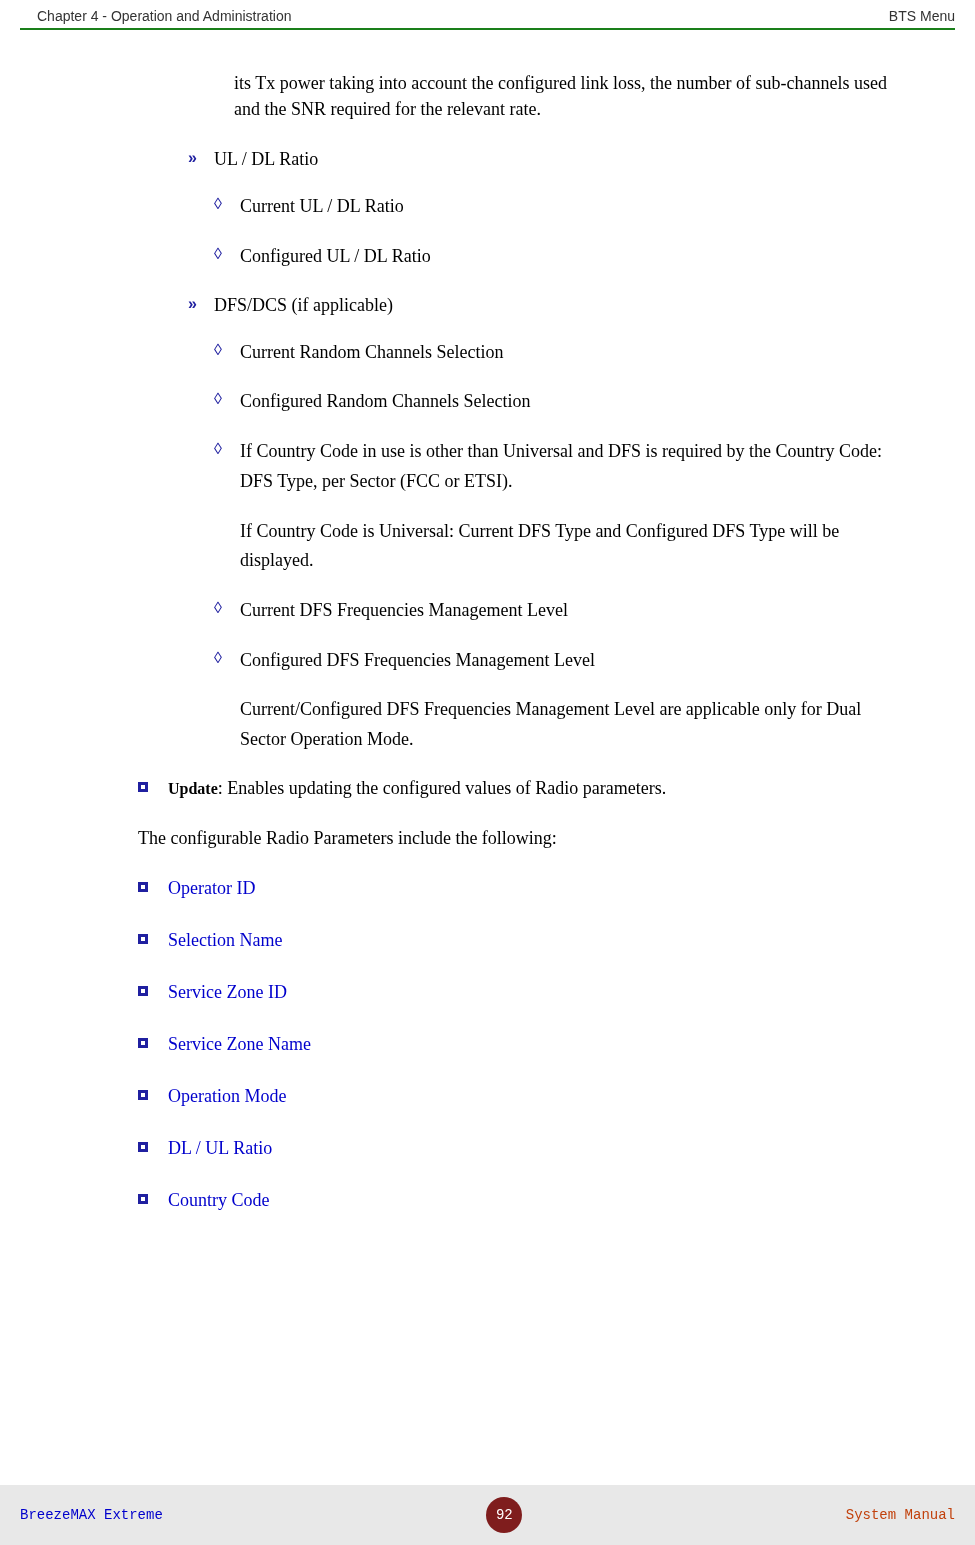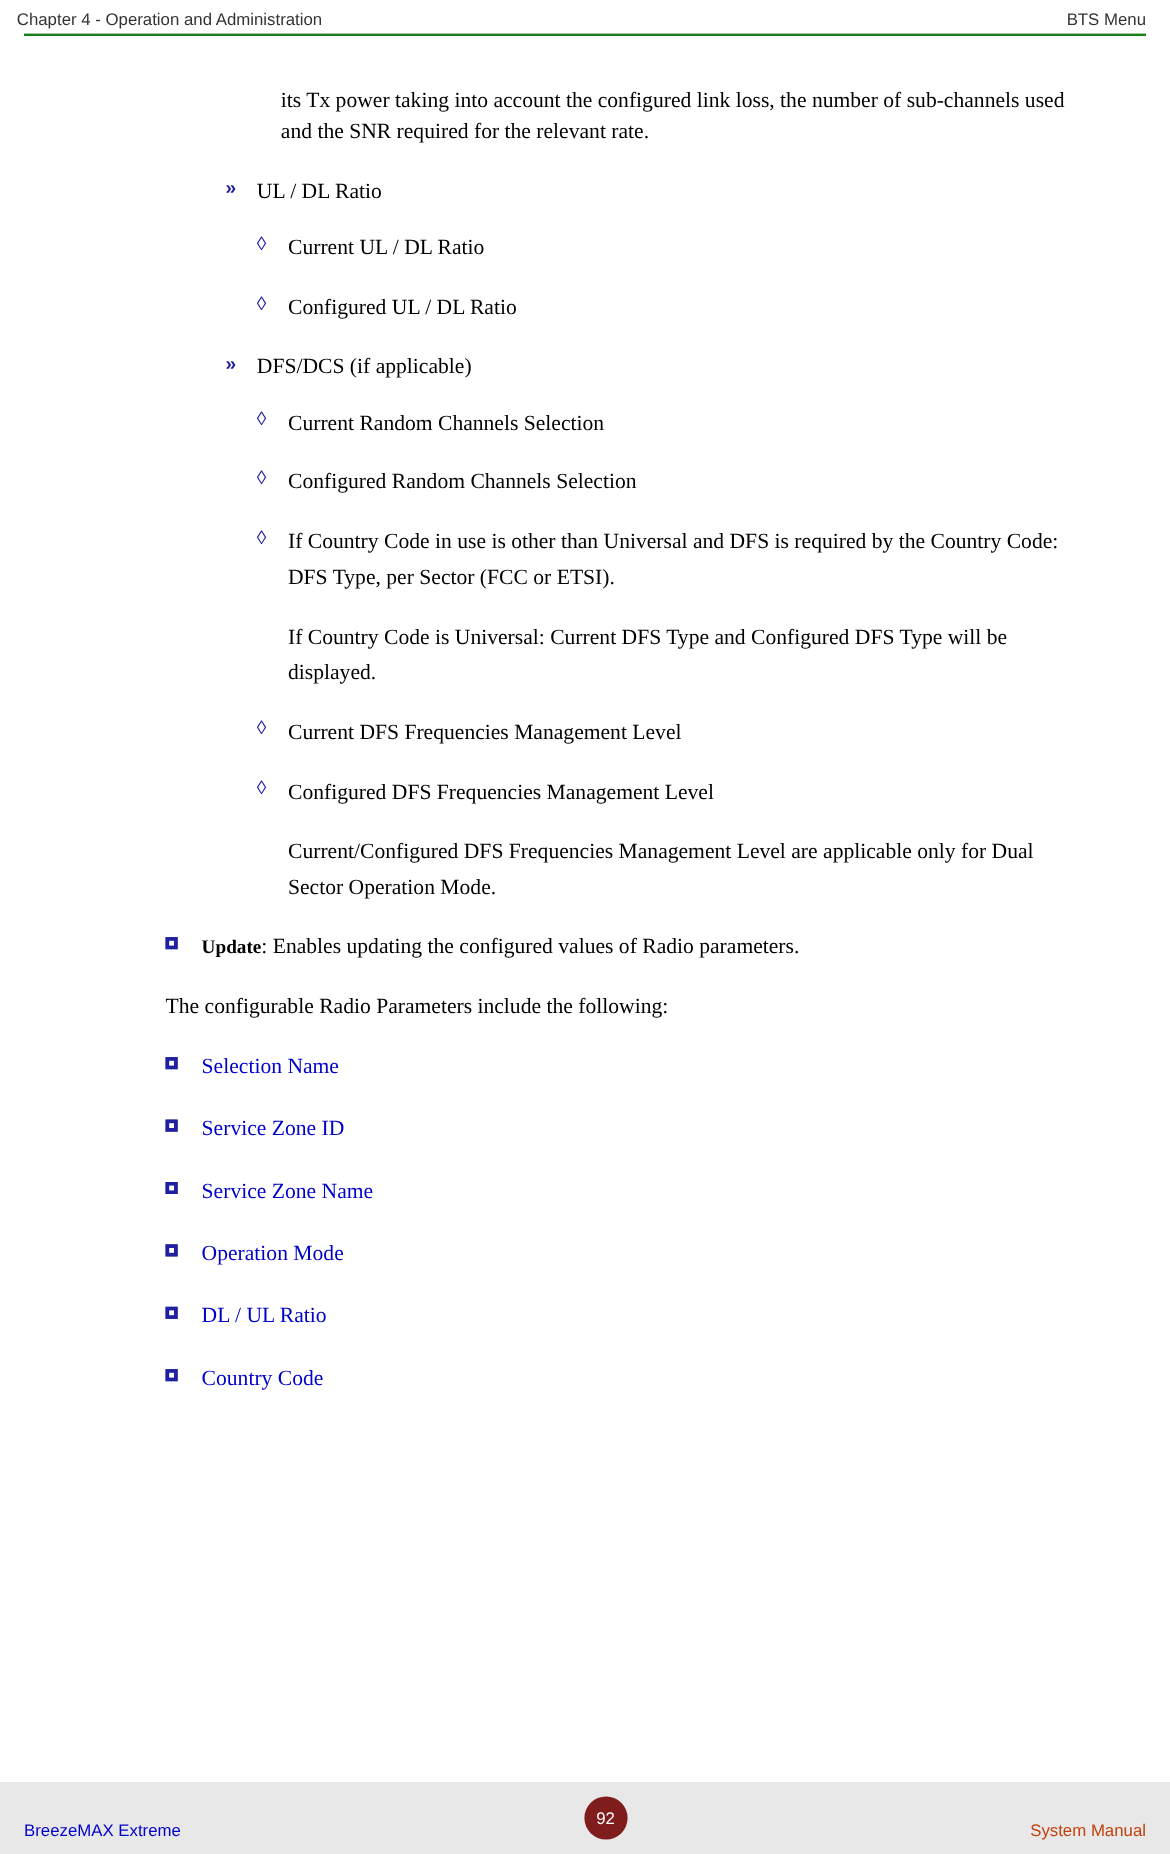--- a/index.html
+++ b/index.html
@@ -11,21 +11,21 @@
       width: 975px;
       height: 1545px;
       background: #ffffff;
       font-family: Georgia, 'Times New Roman', serif;
       position: relative;
       color: #000000;
     }
     .header {
       display: flex;
       justify-content: space-between;
-      padding: 8px 20px 4px 14px;
+      padding: 8px 20px 4px 37px;
       font-family: Arial, sans-serif;
       font-size: 14px;
       color: #333333;
     }
     .header-line {
       border-bottom: 2px solid #1a7f1a;
       margin: 0 20px;
     }
     .content {
       padding: 40px 70px 20px 120px;
@@ -104,24 +104,24 @@
       font-family: Liberation Serif, serif;
       font-size: 16px;
     }
     .footer {
       position: absolute;
       bottom: 0;
       left: 0;
       right: 0;
       display: flex;
       justify-content: space-between;
-      align-items: flex-end;
+      align-items: center;
       padding: 12px 20px;
       background: #e8e8e8;
-      font-family: Liberation Sans, sans-serif;
+      font-family: Liberation Mono, monospace;
       font-size: 14px;
     }
     .footer-left {
       color: #0000cc;
     }
     .footer-right {
       color: #c2410c;
     }
     .page-number {
       background: #7f1d1d;
@@ -206,20 +206,24 @@
 
   <div class="main-bullet-item">
     <span class="main-bullet-marker"><span class="square-bullet"></span></span>
     <span class="text-content"><span class="bold-text">Update</span><span>: Enables updating the configured values of Radio parameters.</span></span>
   </div>
 
   <div class="plain-text">The configurable Radio Parameters include the following:</div>
 
   <div class="blue-link-bullet">
     <span class="main-bullet-marker"><span class="square-bullet"></span></span>
+    <span class="text-content">Operator ID</span>
+  </div>
+  <div class="blue-link-bullet">
+    <span class="main-bullet-marker"><span class="square-bullet"></span></span>
     <span class="text-content">Selection Name</span>
   </div>
   <div class="blue-link-bullet">
     <span class="main-bullet-marker"><span class="square-bullet"></span></span>
     <span class="text-content">Service Zone ID</span>
   </div>
   <div class="blue-link-bullet">
     <span class="main-bullet-marker"><span class="square-bullet"></span></span>
     <span class="text-content">Service Zone Name</span>
   </div>

